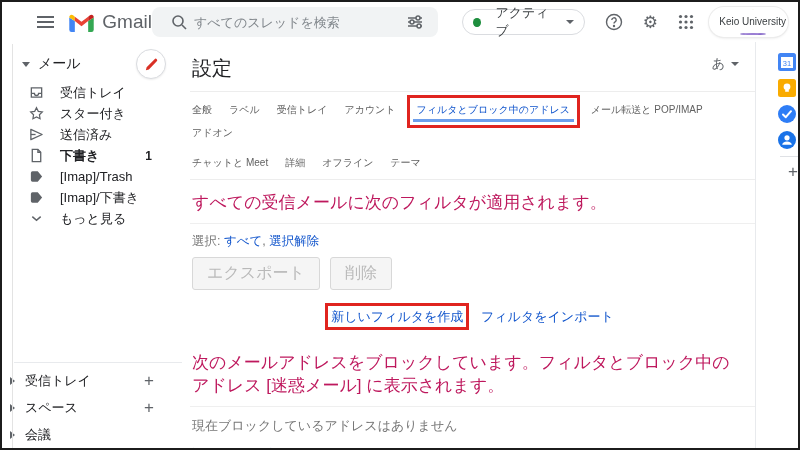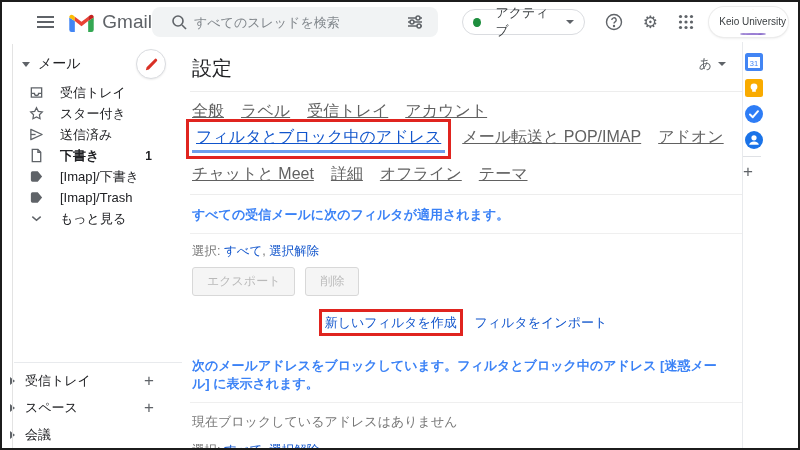--- a/index.html
+++ b/index.html
@@ -47,34 +47,34 @@
   .sb-foot .plus { margin-left:auto; margin-right:28px; font-size:17px; color:#5f6368; }
 
   
   .main { flex:1; position:relative; padding-left:8px; min-width:0; }
   .main-head { display:flex; align-items:flex-start; padding:13px 16px 9px 2px; }
   .page-title { font-size:20px; font-weight:400; color:#202124; }
   .input-tools { margin-left:auto; display:flex; align-items:center; gap:6px; font-size:13px; color:#5f6368; cursor:pointer; }
   .hr { border-top:1px solid #ededed; }
   .tabs { padding:7px 0 2px 2px; }
   .tab-row { margin-bottom:9px; }
-  .tab { display:inline-block; font-size:16px; color:#616161; margin-right:17px; cursor:pointer; padding:2px 0 3px; white-space:nowrap;text-decoration:underline; }
+  .tab { display:inline-block; font-size:10px; color:#616161; margin-right:17px; cursor:pointer; padding:2px 0 3px; white-space:nowrap; }
   .tab.active { color:#1155cc; border-bottom:3px solid #6d9eeb; padding:2px 4px 2px; }
   .annotated { outline:3px solid #e0241f; outline-offset:3px; }
-  .section-header { font-size:13px; font-weight:bold; color:#3b82f6; padding:11px 10px 9px 2px; border-bottom:1px solid #efefef; }
+  .section-header { font-size:17px; font-weight:normal; color:#be185d; padding:11px 10px 9px 2px; border-bottom:1px solid #efefef; }
   .select-row { padding:9px 2px 5px; font-size:12.5px; color:#777; }
   .link { color:#1155cc; text-decoration:none; cursor:pointer; }
   .btn-row { padding:2px 2px 6px; display:flex; gap:10px; }
-  .gbtn { font-family:inherit; font-size:12px; color:#b9b9b9; background:#f5f5f5; border:1px solid #d8d8d8; border-radius:3px; padding:5px 14px; cursor:default;text-align:center; }
+  .gbtn { font-family:inherit; font-size:16px; color:#b9b9b9; background:#f5f5f5; border:1px solid #d8d8d8; border-radius:3px; padding:5px 14px; cursor:default;text-align:center; }
   .center-links { text-align:center; padding:12px 0 14px; font-size:13px; }
   .center-links .gap { display:inline-block; width:14px; }
   .empty-text { padding:10px 2px 2px; font-size:13px; color:#777; }
 
   
-  .rail { width:56px; flex:none; border-left:1px solid #e8eaed; display:flex; flex-direction:column; align-items:flex-start; padding-top:10px; gap:6px; }
+  .rail { width:43px; flex:none; border-left:1px solid #e8eaed; display:flex; flex-direction:column; align-items:flex-end; padding-top:10px; gap:6px; }
   .rail .iconbtn { width:22px; height:20px; }
   .rail-divider { width:18px; border-top:1px solid #dfe1e5; }
   .rail-plus { font-size:17px; color:#5f6368; cursor:pointer; line-height:1; }
 </style>
 </head>
 <body>
 
 <div class="window">
 
   <div class="topbar">
@@ -201,30 +201,30 @@
             </span>
             <span class="sb-label">下書き</span>
             <span class="sb-count">1</span>
           </div>
           <div class="sb-item">
             <span class="sb-icon">
               <svg width="15" height="15" viewBox="0 0 16 16">
                 <path d="M2 4.2A1.7 1.7 0 0 1 3.7 2.5h5.6L14 8l-4.7 5.5H3.7A1.7 1.7 0 0 1 2 11.8z" fill="#5f6368"></path>
               </svg>
             </span>
-            <span class="sb-label">[Imap]/下書き</span>
+            <span class="sb-label">[Imap]/Trash</span>
             <span class="sb-count"></span>
           </div>
           <div class="sb-item">
             <span class="sb-icon">
               <svg width="15" height="15" viewBox="0 0 16 16">
                 <path d="M2 4.2A1.7 1.7 0 0 1 3.7 2.5h5.6L14 8l-4.7 5.5H3.7A1.7 1.7 0 0 1 2 11.8z" fill="#5f6368"></path>
               </svg>
             </span>
-            <span class="sb-label">[Imap]/Trash</span>
+            <span class="sb-label">[Imap]/下書き</span>
             <span class="sb-count"></span>
           </div>
           <div class="sb-item">
             <span class="sb-icon">
               <svg width="13" height="13" viewBox="0 0 14 14" fill="none" stroke="#5f6368" stroke-width="1.6">
                 <path d="M2.5 5l4.5 4 4.5-4"></path>
               </svg>
             </span>
             <span class="sb-label">もっと見る</span>
             <span class="sb-count"></span>

